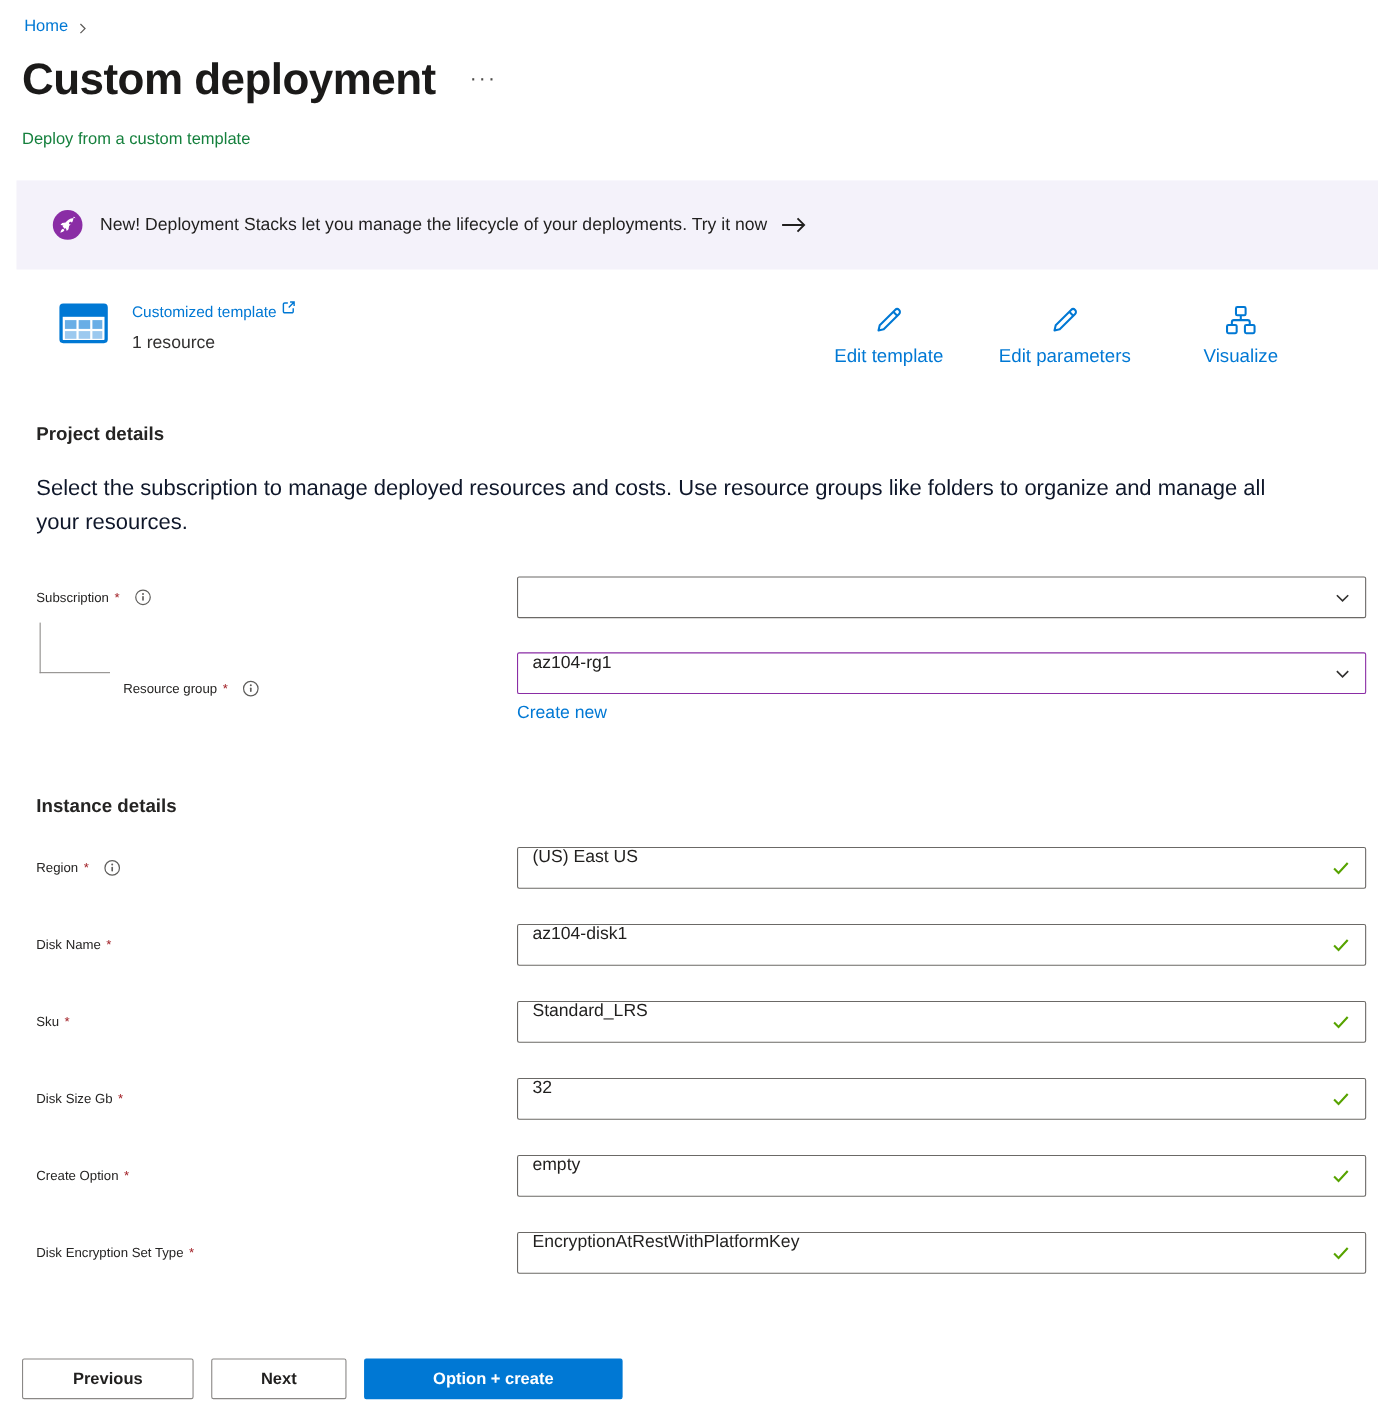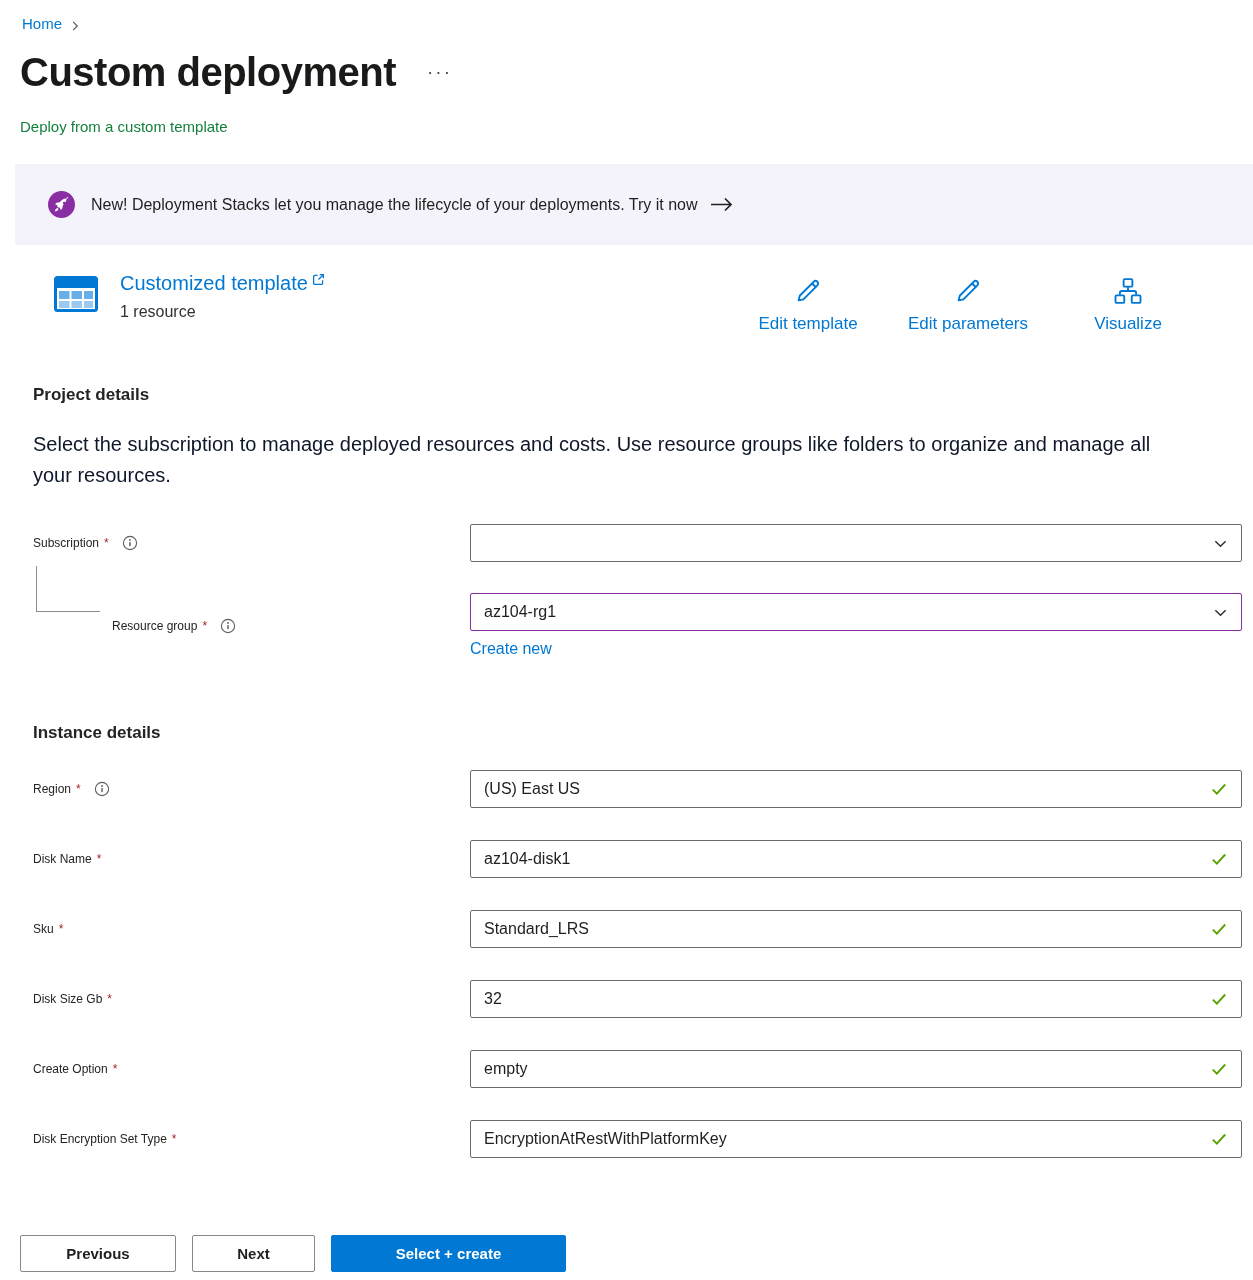--- a/index.html
+++ b/index.html
@@ -22,21 +22,21 @@
     padding:0 33px;cursor:pointer}
   .rocket{width:27px;height:27px;border-radius:50%;background:#8a2da5;display:flex;align-items:center;
     justify-content:center;flex:none}
   .banner-text{font-size:16px;color:#201f1e;margin-left:16px}
   .banner-arrow{margin-left:12px;display:flex;align-items:center}
 
   
   .template-row{display:flex;align-items:flex-start;margin-top:25px;padding-left:32px}
   .tpl-left{display:flex;gap:20px}
   .tpl-info{padding-top:2px}
-  .tpl-link{display:inline-flex;align-items:flex-start;gap:4px;color:#0078d4;font-size:20px;
+  .tpl-link{display:inline-flex;align-items:flex-start;gap:4px;color:#0078d4;font-size:14px;
     text-decoration:none;cursor:pointer;line-height:22px}
   .tpl-count{font-size:16px;color:#323130;margin-top:9px}
   .tpl-actions{margin-left:auto;display:flex;margin-right:34px;padding-top:6px}
   .tpl-action{width:160px;display:flex;flex-direction:column;align-items:center;gap:8px;
     color:#0078d4;font-size:17px;cursor:pointer;text-decoration:none}
 
   
   .form-area{padding-left:13px;padding-right:0}
   .section-heading{font-size:17px;font-weight:700;color:#252423;line-height:22px}
   .h-project{margin-top:50px}
@@ -46,21 +46,21 @@
   .p-fields{margin-top:33px}
   .i-fields{margin-top:26px}
   .form-row{display:flex;align-items:center;margin-bottom:31px}
   .i-fields .form-row{margin-bottom:32px}
   .label-cell{width:437px;display:flex;align-items:center;font-size:12px;color:#252423;flex:none}
   .label-cell.indent{padding-left:79px}
   .req{color:#a4262c;margin-left:5px}
   .info{margin-left:13px;display:flex;align-items:center;cursor:pointer}
   .input-cell{flex:1;position:relative}
   .combobox,.textbox{height:38px;border:1px solid #6b6966;border-radius:2px;background:#fff;
-    display:flex;align-items:center;padding:0 13px;font-size:16px;color:#201f1e;cursor:pointer}
+    display:flex;padding:0 13px;font-size:16px;color:#201f1e;cursor:pointer}
   .combobox.edited{border:1.6px solid #8a2da5}
   .chev,.check{margin-left:auto;display:flex;align-items:center;flex:none}
   .connector{position:absolute;left:3px;top:42px;width:64px;height:46px;
     border-left:1px solid #8f8d8b;border-bottom:1px solid #8f8d8b}
   .create-new{display:inline-block;color:#0078d4;font-size:16px;margin-top:9px;
     text-decoration:none;cursor:pointer}
 
   
   .footer{position:fixed;left:0;bottom:0;width:1253px;height:70px;background:#fff;z-index:10;
     display:flex;align-items:flex-end;gap:16px;padding:0 20px 8px}
@@ -321,14 +321,14 @@
         </div>
       </div>
 
     </div>
   </div>
 </div>
 
 <div class="footer">
   <button class="btn btn-prev">Previous</button>
   <button class="btn btn-next">Next</button>
-  <button class="btn btn-primary">Select + create</button>
+  <button class="btn btn-primary">Option + create</button>
 </div>
 
 </body></html>

